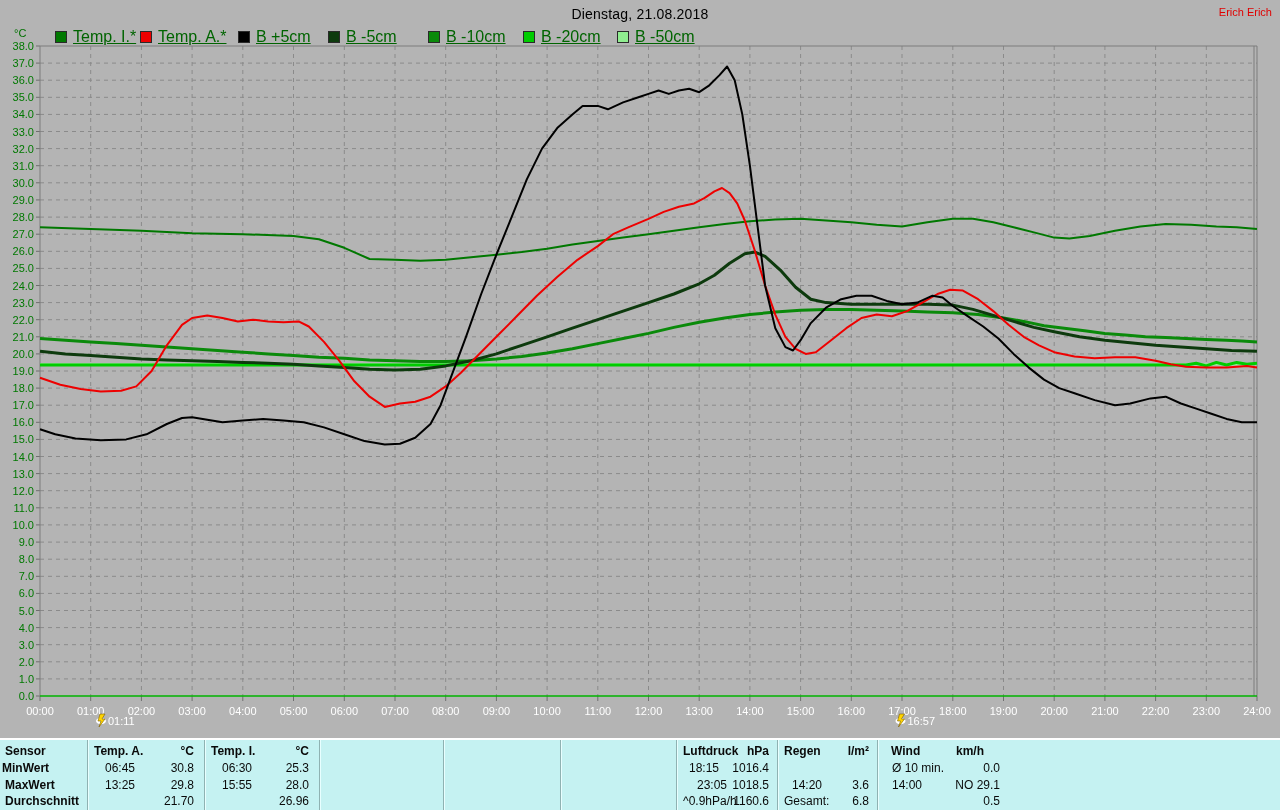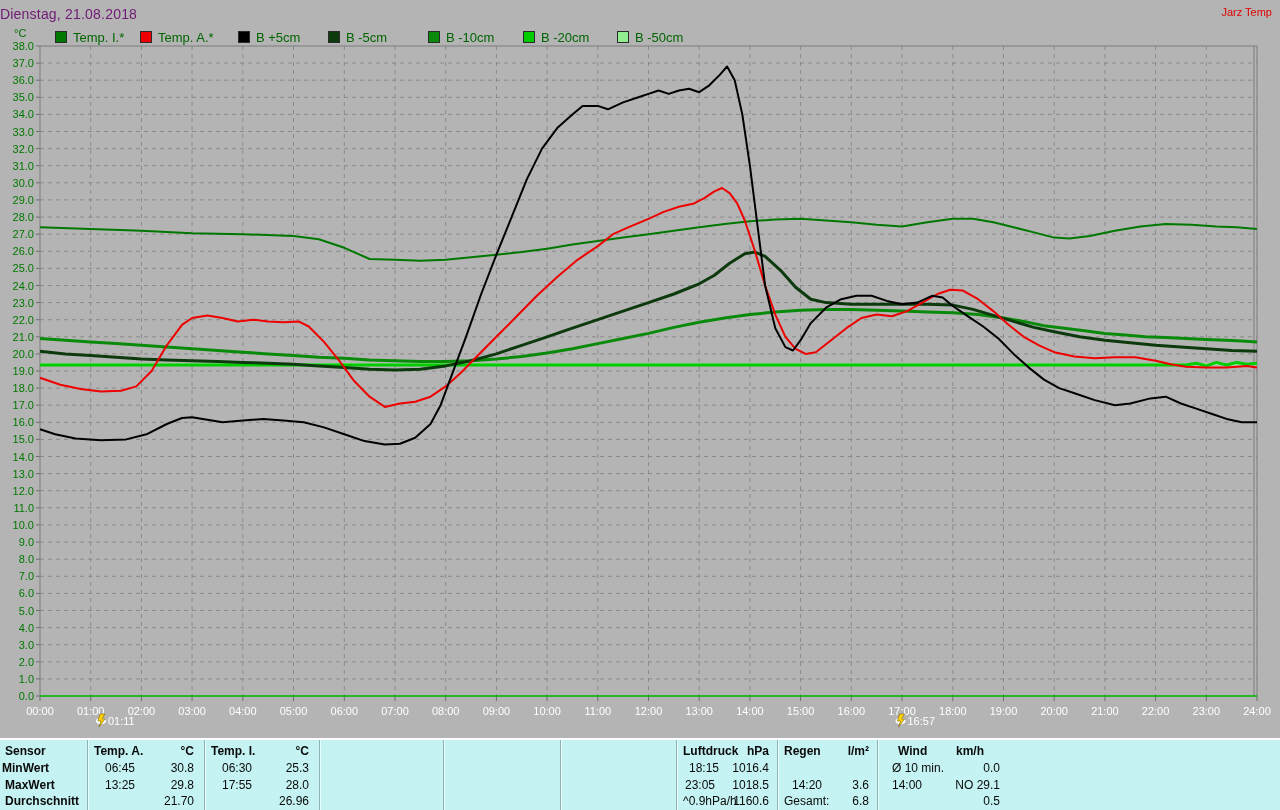--- a/index.html
+++ b/index.html
@@ -1,39 +1,39 @@
 <!DOCTYPE html>
 <html><head>
 <meta charset="utf-8">
 <style>
   html,body{margin:0;padding:0;}
   body{width:1280px;height:810px;background:#b4b4b4;font-family:"Liberation Sans","DejaVu Sans",sans-serif;position:relative;overflow:hidden;}
-  .title{position:absolute;top:6px;left:0;width:100%;color:#701a75;font-size:14px;letter-spacing:.2px;}
+  .title{position:absolute;top:6px;left:0;width:100%;text-align:center;color:#000000;font-size:14px;letter-spacing:.2px;}
   .owner{position:absolute;top:6px;right:8px;color:#e00000;font-size:11px;}
   .unit-label{position:absolute;top:27px;left:14px;color:#007000;font-size:11px;}
   .legend{position:absolute;top:30px;left:0;width:100%;height:16px;}
   .legend-item{position:absolute;top:0;height:14px;display:flex;align-items:center;gap:6px;}
   .sw{width:10px;height:10px;border:1px solid #2a2a2a;display:inline-block;flex:0 0 auto;}
-  .legend-item span.lab{color:#006400;font-size:13px;white-space:nowrap;}
+  .legend-item span.lab{color:#006400;font-size:16px;white-space:nowrap;text-decoration:underline;}
   svg#chart{position:absolute;top:0;left:0;}
   .ylab{fill:#007800;font-size:11px;font-family:"Liberation Sans",sans-serif;}
   .xlab{fill:#ffffff;font-size:11px;font-family:"Liberation Sans",sans-serif;}
   .stats{position:absolute;left:0;top:738px;width:1280px;height:72px;background:#c5f2f2;border-top:2px solid #ffffff;}
   .stats .col{position:absolute;top:0;height:72px;}
   .stats .divider{position:absolute;top:0;width:1px;height:72px;background:#8fb2b2;border-right:1px solid #e8ffff;}
   .cell{position:absolute;font-size:12px;color:#0a0a0a;white-space:nowrap;text-align:right;}
   .cell.b{font-weight:bold;}
   .cell.r{text-align:right;}
   .row0{top:4px;} .row1{top:21px;} .row2{top:38px;} .row3{top:54px;}
 </style>
 </head>
 <body>
 
 <div class="title">Dienstag, 21.08.2018</div>
-<div class="owner">Jarz Temp</div>
+<div class="owner">Erich Erich</div>
 <div class="unit-label">°C</div>
 
 <div class="legend">
   <div class="legend-item" style="left:55px">
       <span class="sw" style="background: rgb(0, 120, 0);"></span>
       <span class="lab">Temp. I.*</span>
     </div>
   <div class="legend-item" style="left:140px">
       <span class="sw" style="background: rgb(238, 0, 0);"></span>
       <span class="lab">Temp. A.*</span>
@@ -308,47 +308,47 @@
     <div class="cell row2" style="left:17px">13:25</div>
     <div class="cell row2 r" style="right:10px">29.8</div>
     <div class="cell row3 r" style="right:10px">21.70</div>
   </div>
 
   <div class="col" style="left:205px;width:114px">
     <div class="cell b row0" style="left:6px">Temp. I.</div>
     <div class="cell b row0 r" style="right:10px">°C</div>
     <div class="cell row1" style="left:17px">06:30</div>
     <div class="cell row1 r" style="right:10px">25.3</div>
-    <div class="cell row2" style="left:17px">17:55</div>
+    <div class="cell row2" style="left:17px">15:55</div>
     <div class="cell row2 r" style="right:10px">28.0</div>
     <div class="cell row3 r" style="right:10px">26.96</div>
   </div>
 
   <div class="col" style="left:677px;width:100px">
     <div class="cell b row0" style="left:6px">Luftdruck</div>
     <div class="cell b row0 r" style="right:8px">hPa</div>
     <div class="cell row1" style="left:12px">18:15</div>
     <div class="cell row1 r" style="right:8px">1016.4</div>
-    <div class="cell row2" style="left:8px">23:05</div>
+    <div class="cell row2" style="left:20px">23:05</div>
     <div class="cell row2 r" style="right:8px">1018.5</div>
     <div class="cell row3" style="left:6px">^0.9hPa/h</div>
     <div class="cell row3 r" style="right:8px">1160.6</div>
   </div>
 
   <div class="col" style="left:778px;width:99px">
     <div class="cell b row0" style="left:6px">Regen</div>
     <div class="cell b row0 r" style="right:8px">l/m²</div>
     <div class="cell row2" style="left:14px">14:20</div>
     <div class="cell row2 r" style="right:8px">3.6</div>
     <div class="cell row3" style="left:6px">Gesamt:</div>
     <div class="cell row3 r" style="right:8px">6.8</div>
   </div>
 
   <div class="col" style="left:878px;width:134px">
-    <div class="cell b row0" style="left:20px">Wind</div>
+    <div class="cell b row0" style="left:13px">Wind</div>
     <div class="cell b row0 r" style="right:28px">km/h</div>
     <div class="cell row1" style="left:14px">Ø 10 min.</div>
     <div class="cell row1 r" style="right:12px">0.0</div>
     <div class="cell row2" style="left:14px">14:00</div>
     <div class="cell row2 r" style="right:12px">NO 29.1</div>
     <div class="cell row3 r" style="right:12px">0.5</div>
   </div>
 </div>
 
 </body></html>

